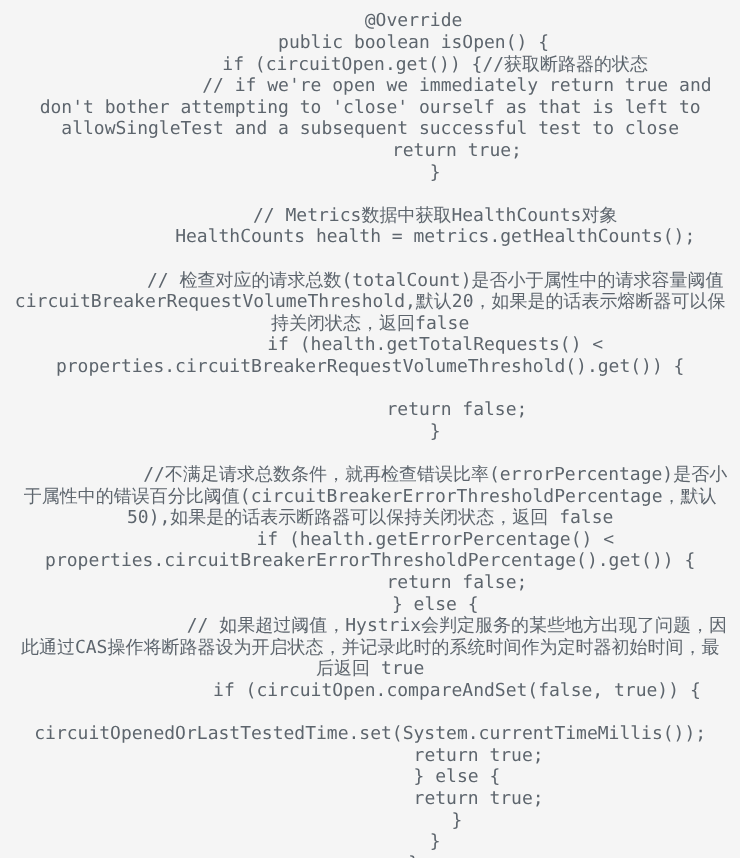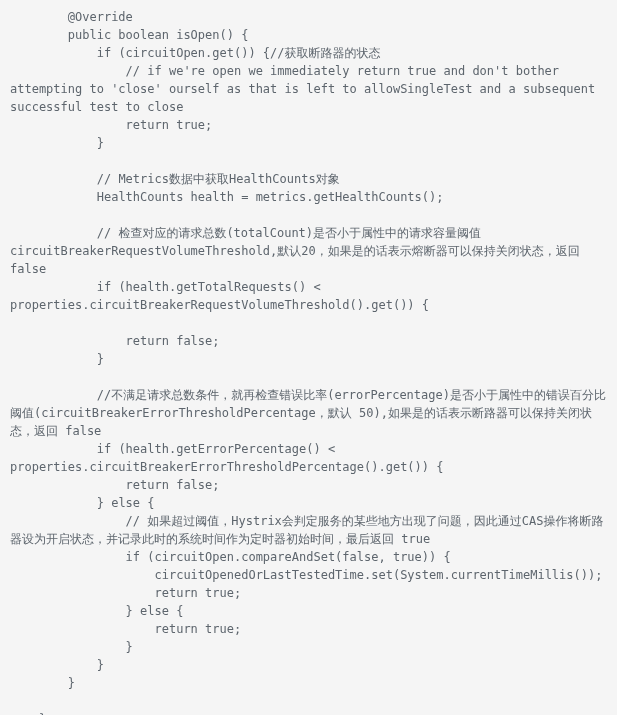--- a/index.html
+++ b/index.html
@@ -14,28 +14,29 @@
     font-family: "DejaVu Sans Mono", "Liberation Mono", monospace;
   }
   #code-block {
     box-sizing: border-box;
     width: 617px;
     height: 715px;
     background: #f5f5f5;
     padding: 8px 10px 0 10px;
     margin: 0;
     font-family: "DejaVu Sans Mono", "Liberation Mono", monospace;
-    font-size: 12px;
+    font-size: 15px;
     line-height: 18px;
     color: #5d656d;
     white-space: pre-wrap;
     word-break: break-word;
     overflow-wrap: anywhere;
     tab-size: 4;
     letter-spacing: 0px;
+    text-align: center;
   }
   #code-block .ln {
     display: block;
     min-height: 18px;
   }
 </style>
 </head>
 <body style="background: rgb(245, 245, 245);">
 
 <div id="code-block" style="background: rgb(245, 245, 245); color: rgb(93, 101, 109);"><span class="ln">        @Override</span><span class="ln">        public boolean isOpen() {</span><span class="ln">            if (circuitOpen.get()) {//获取断路器的状态</span><span class="ln">                // if we're open we immediately return true and don't bother attempting to 'close' ourself as that is left to allowSingleTest and a subsequent successful test to close</span><span class="ln">                return true;</span><span class="ln">            }</span><span class="ln"></span><span class="ln">            // Metrics数据中获取HealthCounts对象</span><span class="ln">            HealthCounts health = metrics.getHealthCounts();</span><span class="ln"></span><span class="ln">            // 检查对应的请求总数(totalCount)是否小于属性中的请求容量阈值circuitBreakerRequestVolumeThreshold,默认20，如果是的话表示熔断器可以保持关闭状态，返回false</span><span class="ln">            if (health.getTotalRequests() &lt; properties.circuitBreakerRequestVolumeThreshold().get()) {</span><span class="ln"></span><span class="ln">                return false;</span><span class="ln">            }</span><span class="ln"></span><span class="ln">            //不满足请求总数条件，就再检查错误比率(errorPercentage)是否小于属性中的错误百分比阈值(circuitBreakerErrorThresholdPercentage，默认 50),如果是的话表示断路器可以保持关闭状态，返回 false</span><span class="ln">            if (health.getErrorPercentage() &lt; properties.circuitBreakerErrorThresholdPercentage().get()) {</span><span class="ln">                return false;</span><span class="ln">            } else {</span><span class="ln">                // 如果超过阈值，Hystrix会判定服务的某些地方出现了问题，因此通过CAS操作将断路器设为开启状态，并记录此时的系统时间作为定时器初始时间，最后返回 true</span><span class="ln">                if (circuitOpen.compareAndSet(false, true)) {</span><span class="ln">                    circuitOpenedOrLastTestedTime.set(System.currentTimeMillis());</span><span class="ln">                    return true;</span><span class="ln">                } else {</span><span class="ln">                    return true;</span><span class="ln">                }</span><span class="ln">            }</span><span class="ln">        }</span><span class="ln"></span><span class="ln">    }</span></div>

